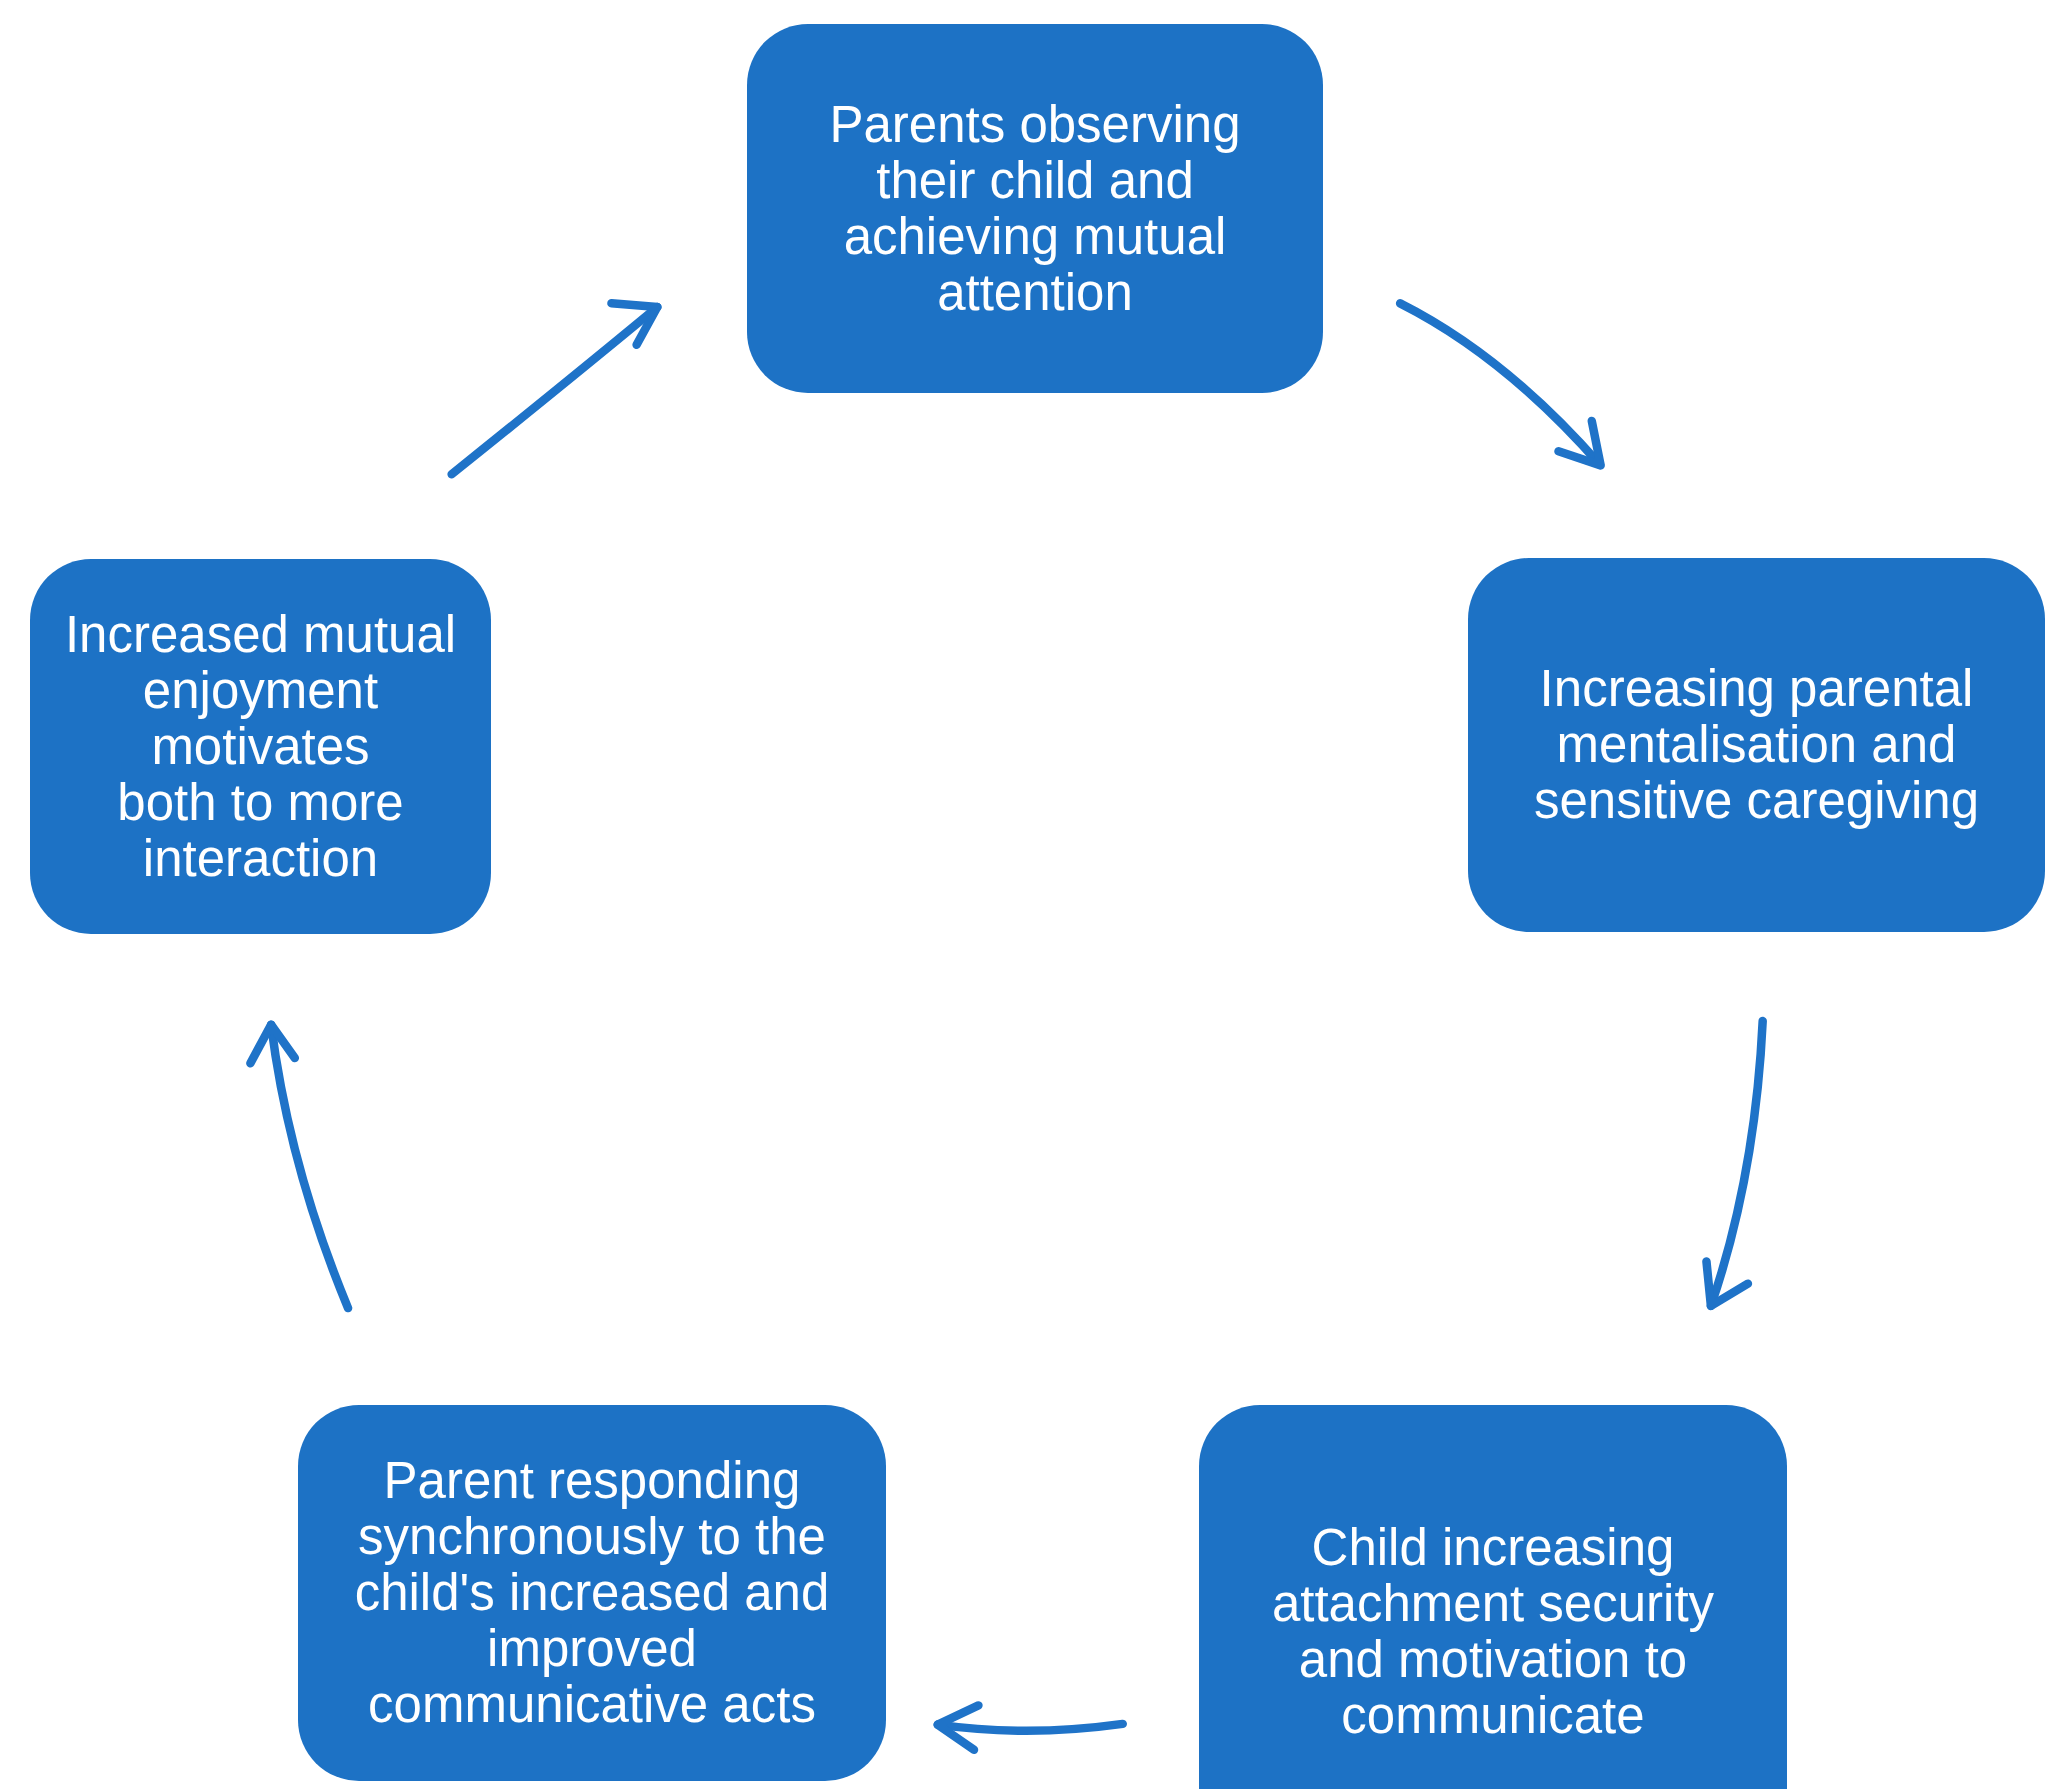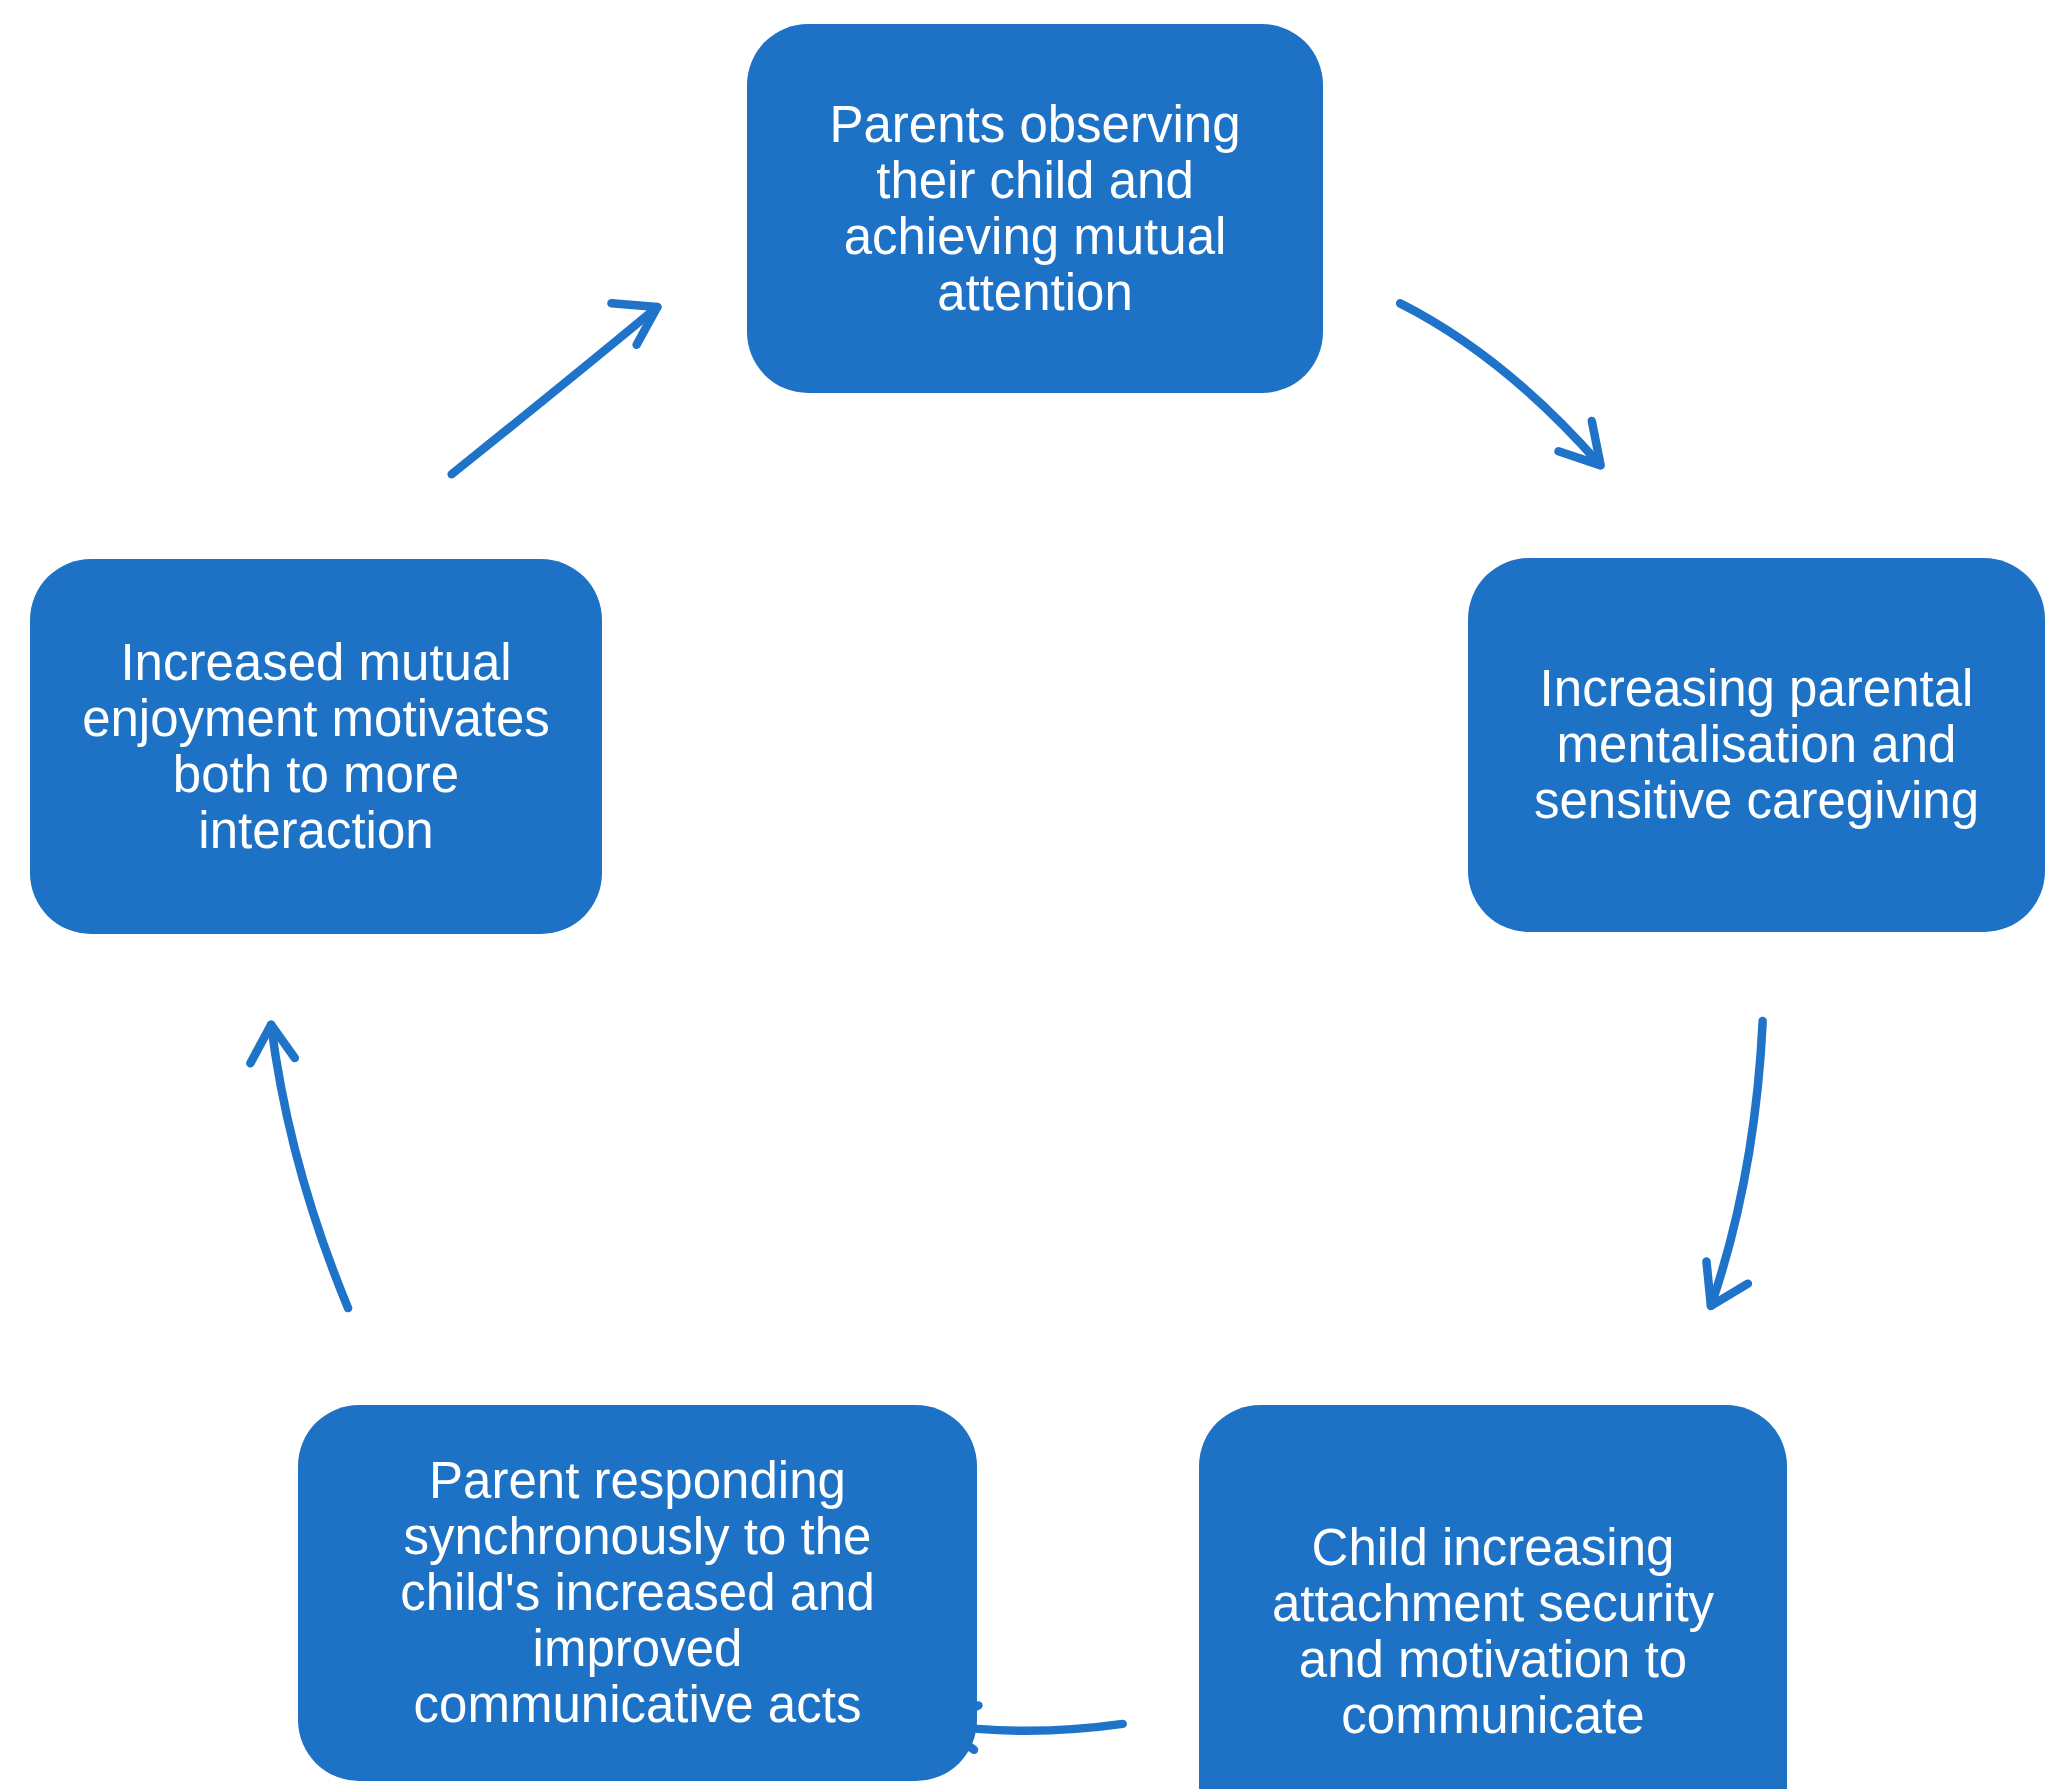--- a/index.html
+++ b/index.html
@@ -32,22 +32,22 @@
     justify-content: center;
     text-align: center;
     font-size: 51px;
     line-height: 56px;
     font-weight: 400;
     padding: 15px 30px;
   }
   #node-top          { left: 747px; top: 24.4px;   width: 576px; height: 369px; }
   #node-right        { left: 1468px; top: 558px;  width: 577px; height: 374px; }
   #node-bottom-right { left: 1199px; top: 1405px; width: 588px; height: 454px; }
-  #node-bottom-left  { left: 298px;  top: 1405px; width: 679px; height: 376px; }
-  #node-left         { left: 30px;   top: 559px;  width: 572px; height: 375px; }
+  #node-bottom-left  { left: 298px;  top: 1405px; width: 588px; height: 376px; }
+  #node-left         { left: 30px;   top: 559px;  width: 461px; height: 375px; }
   .arrows-layer {
     position: absolute;
     left: 0; top: 0;
     width: 2056px;
     height: 1789px;
   }
   .arrows-layer path {
     fill: none;
     stroke: var(--arrow);
     stroke-width: 11.5px;

